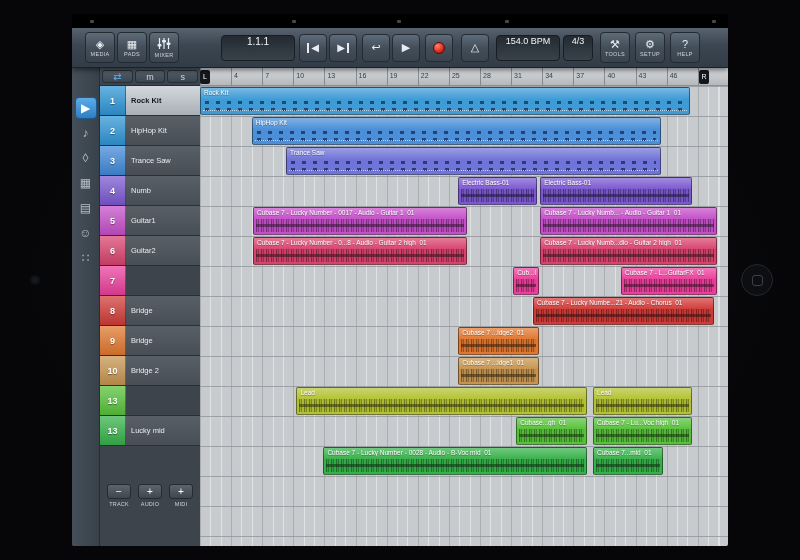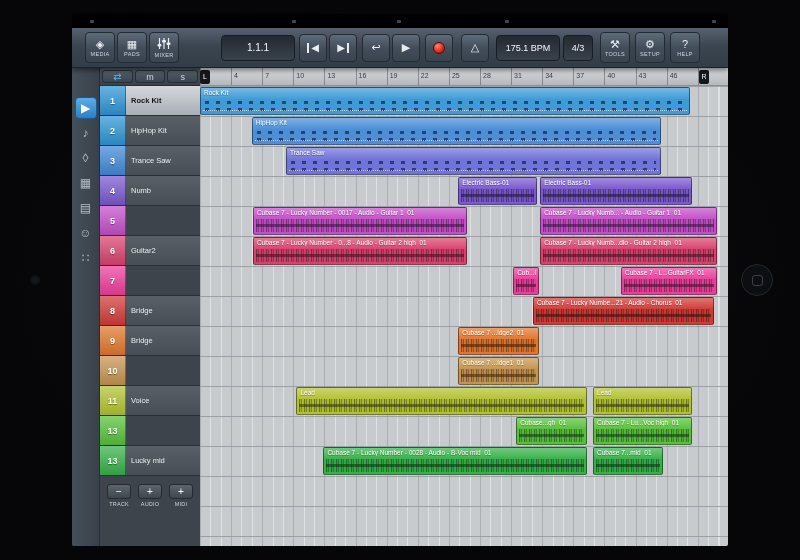--- a/index.html
+++ b/index.html
@@ -28,21 +28,21 @@
   .tb-btn { width:30px; height:31px; margin:0 1px; background:linear-gradient(#5e6b78,#434e5a 50%,#3a444f);
             border:1px solid #222a32; border-radius:4px; color:#ccd3da;
             display:flex; flex-direction:column; align-items:center; justify-content:center; }
   .tb-btn .glyph { font-size:11px; line-height:12px; color:#e9eef3; }
   .tlabel { font-size:5.5px; letter-spacing:.3px; margin-top:1px; }
   .tb-sq { width:28px; height:28px; margin:0 1px; background:linear-gradient(#5e6b78,#434e5a 50%,#3a444f);
            border:1px solid #222a32; border-radius:4px; color:#e7ecf1; font-size:11px;
            display:flex; align-items:center; justify-content:center; }
   .tb-display { height:26px; background:linear-gradient(#232a31,#39424b);
                 border:1px solid #171d23; border-radius:4px; color:#f2f6fa; font-size:10px;
-                display:flex; align-items:center; justify-content:center; }
+                display:flex; align-items:flex-start; justify-content:center; }
   #pos-display { width:74px; margin-left:41px; }
   #bpm-display { width:64px; margin-left:6px; font-size:9px; }
   #sig-display { width:30px; margin-left:3px; font-size:9px; }
   .ico-prev { border-left:2px solid #e7ecf1; padding-left:2px; line-height:10px; font-size:10px; }
   .ico-next { border-right:2px solid #e7ecf1; padding-right:2px; line-height:10px; font-size:10px; }
   .rec-dot { width:12px; height:12px; border-radius:50%;
              background:radial-gradient(circle at 35% 30%, #ff8374, #e12f20 55%, #8a120b);
              border:1px solid #570d07; }
   .gap-l { margin-left:7px; }
   .gap-s { margin-left:4px; }
@@ -175,21 +175,21 @@
         <span>▶</span>
       </div>
       <div class="tb-sq gap-s">
         <span class="rec-dot"></span>
       </div>
       <div class="tb-sq gap-l">
         <span>△</span>
       </div>
 
       <div class="tb-display" id="bpm-display">
-        <span>175.1 BPM</span>
+        <span>154.0 BPM</span>
       </div>
       <div class="tb-display" id="sig-display">
         <span>4/3</span>
       </div>
 
       <div class="tb-btn gap-l">
         <span class="glyph">⚒</span>
         <span class="tlabel">TOOLS</span>
       </div>
       <div class="tb-btn gap-s">
@@ -251,42 +251,40 @@
             <div class="trow">
               <div class="tnum" style="background-color: rgb(64, 137, 216);">3</div>
               <div class="tname">Trance Saw</div>
             </div>
             <div class="trow">
               <div class="tnum" style="background-color: rgb(122, 88, 208);">4</div>
               <div class="tname">Numb</div>
             </div>
             <div class="trow">
               <div class="tnum" style="background-color: rgb(196, 79, 200);">5</div>
+              <div class="tname">Guitar1</div>
             </div>
             <div class="trow">
               <div class="tnum" style="background-color: rgb(216, 67, 110);">6</div>
               <div class="tname">Guitar2</div>
             </div>
             <div class="trow">
               <div class="tnum" style="background-color: rgb(234, 63, 155);">7</div>
             </div>
             <div class="trow">
               <div class="tnum" style="background-color: rgb(208, 59, 56);">8</div>
               <div class="tname">Bridge</div>
             </div>
             <div class="trow">
               <div class="tnum" style="background-color: rgb(224, 119, 46);">9</div>
               <div class="tname">Bridge</div>
             </div>
             <div class="trow">
               <div class="tnum" style="background-color: rgb(198, 148, 79);">10</div>
-            </div>
-            <div class="trow">
-              <div class="tnum" style="background-color: rgb(179, 194, 50);">11</div>
-              <div class="tname">Voice</div>
+              <div class="tname">Bridge 2</div>
             </div>
             <div class="trow">
               <div class="tnum" style="background-color: rgb(87, 193, 58);">13</div>
             </div>
             <div class="trow">
               <div class="tnum" style="background-color: rgb(54, 177, 73);">13</div>
               <div class="tname">Lucky mid</div>
             </div>
           </div>
         <div id="list-footer">

